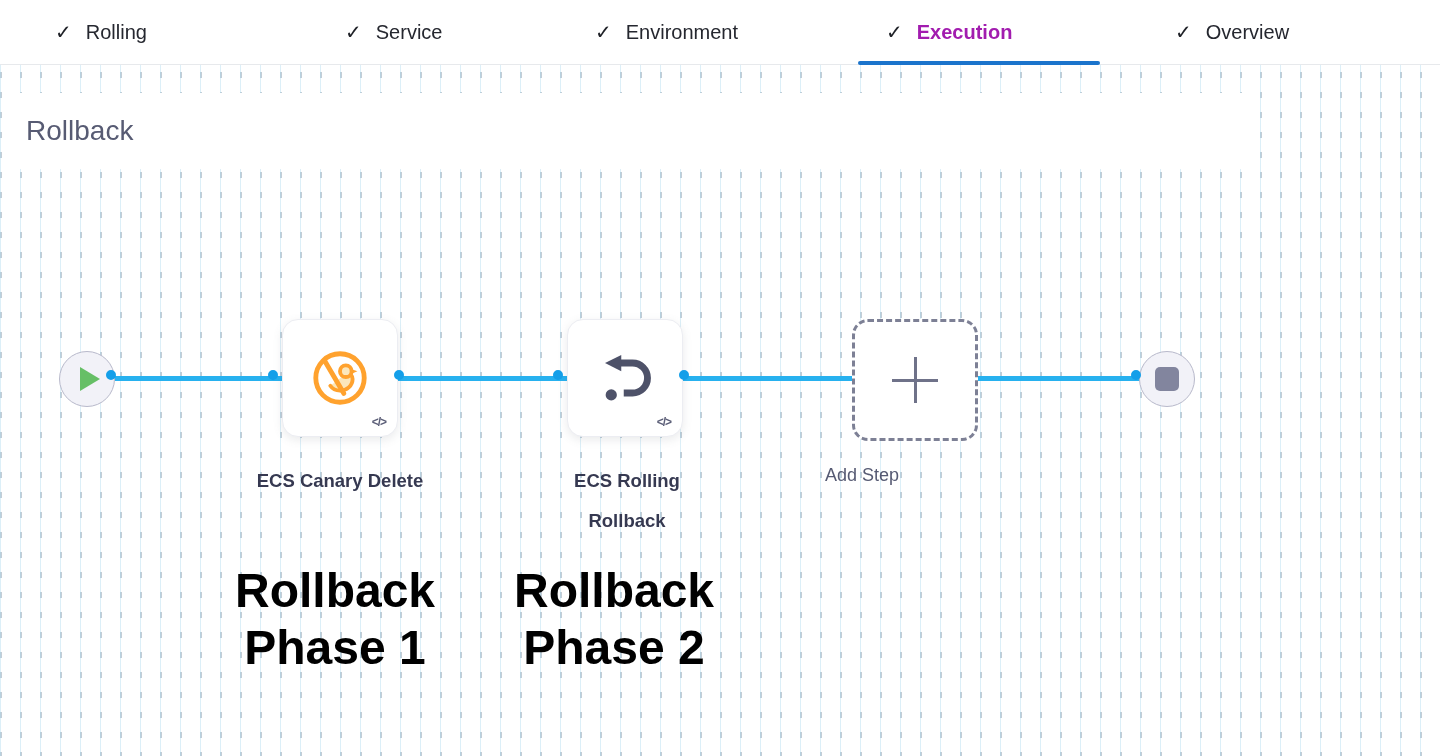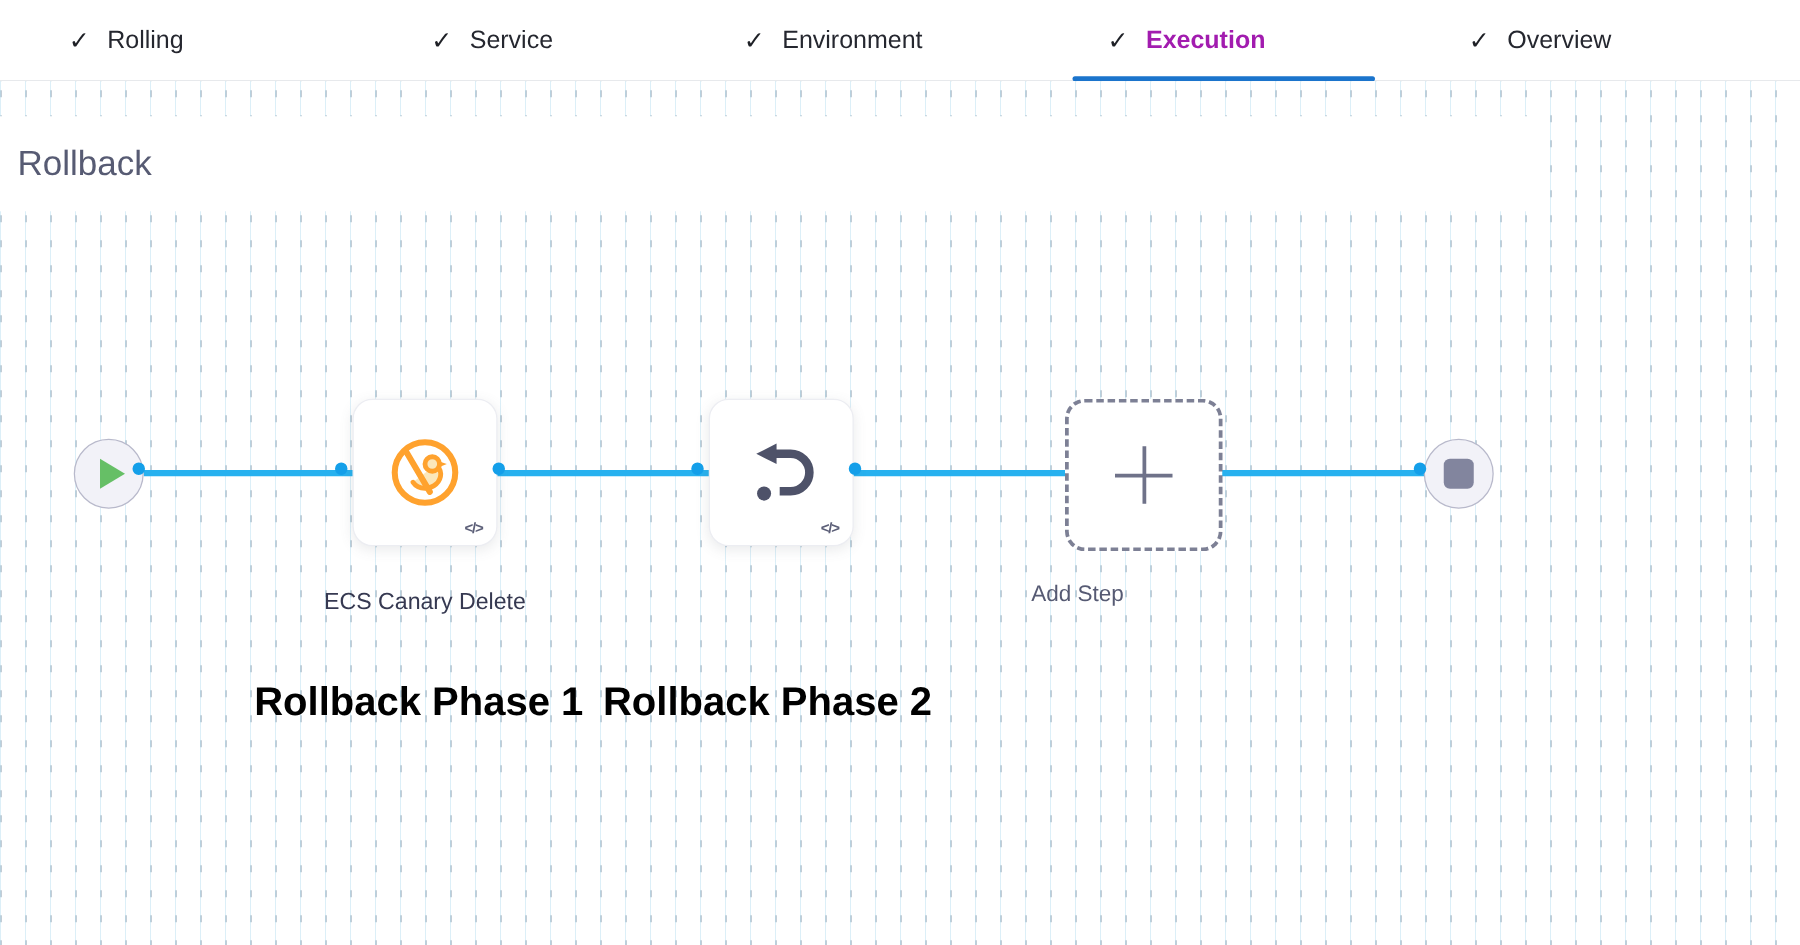--- a/index.html
+++ b/index.html
@@ -17,21 +17,21 @@
     background:#1b74cc; border-radius:2px; }
 
   
   .canvas { position:relative; width:1440px; height:691px; background-color:#fff;
     background-image:
       linear-gradient(90deg, rgba(168,216,238,0.40) 0 1px, transparent 1px),
       linear-gradient(180deg, #ffffff 0 7px, transparent 7px 13px, #ffffff 13px),
       linear-gradient(90deg, #c3cdd6 0 2px, transparent 2px);
     background-size:20px 20px; }
 
-  .heading-band { position:absolute; left:0; top:28px; width:1240px; height:76px;
+  .heading-band { position:absolute; left:12px; top:28px; width:1240px; height:76px;
     background:#fff; display:flex; align-items:center; }
   .section-title { font-size:28px; font-weight:500; color:#575b73; padding-left:14px; }
 
   
   .flow-line { position:absolute; left:115px; top:311px; width:1025px; height:5px;
     background:#27b1ef; z-index:1; }
   .connector { position:absolute; width:8px; height:8px; background:#fff;
     border:5px solid #149fe9; border-radius:50%; z-index:5; top:305px; }
 
   
@@ -54,26 +54,26 @@
     background:#fff; border:3px dashed #7d8095; border-radius:16px; z-index:2;
     display:flex; align-items:center; justify-content:center; cursor:pointer; }
   .plus-icon { position:relative; width:46px; height:46px; }
   .plus-icon::before { content:""; position:absolute; left:0; top:21.5px;
     width:46px; height:3px; background:#6f7289; }
   .plus-icon::after { content:""; position:absolute; left:21.5px; top:0;
     width:3px; height:46px; background:#6f7289; }
 
   
   .step-label { position:absolute; top:396px; width:180px; text-align:center;
-    font-size:18.5px; font-weight:400; color:#363951; line-height:40px; z-index:3; }
+    font-size:18.5px; font-weight:700; color:#363951; line-height:40px; z-index:3; }
   .add-label { position:absolute; top:400px; left:825px; width:180px;
     text-align:left; font-size:18px; font-weight:500; color:#565a73; z-index:3; }
 
-  .annotation { position:absolute; top:468px; width:264px; text-align:center;
-    font-size:32px; font-weight:700; color:#000; line-height:57px; z-index:4; }
+  .annotation { position:absolute; top:497px; width:264px; text-align:center;
+    font-size:48px; font-weight:700; color:#000; line-height:57px; z-index:4; }
 </style>
 </head>
 <body>
 
 <div class="tabbar">
   <div class="tab" style="left:55px">
     <span class="check">✓</span>
     <span class="tab-label">Rolling</span>
   </div>
   <div class="tab" style="left:345px">
@@ -136,18 +136,19 @@
 
   <div class="add-box">
     <div class="plus-icon"></div>
   </div>
 
   <div class="round-node" style="left:1139px">
     <div class="stop-sq"></div>
   </div>
 
   <div class="step-label" style="left:250px">ECS Canary Delete</div>
+  <div class="step-label" style="left:537px">ECS Rolling Rollback</div>
   <div class="add-label">Add Step</div>
 
   <div class="annotation" style="left:203px">Rollback Phase 1</div>
   <div class="annotation" style="left:482px">Rollback Phase 2</div>
 
 </div>
 
 </body></html>

